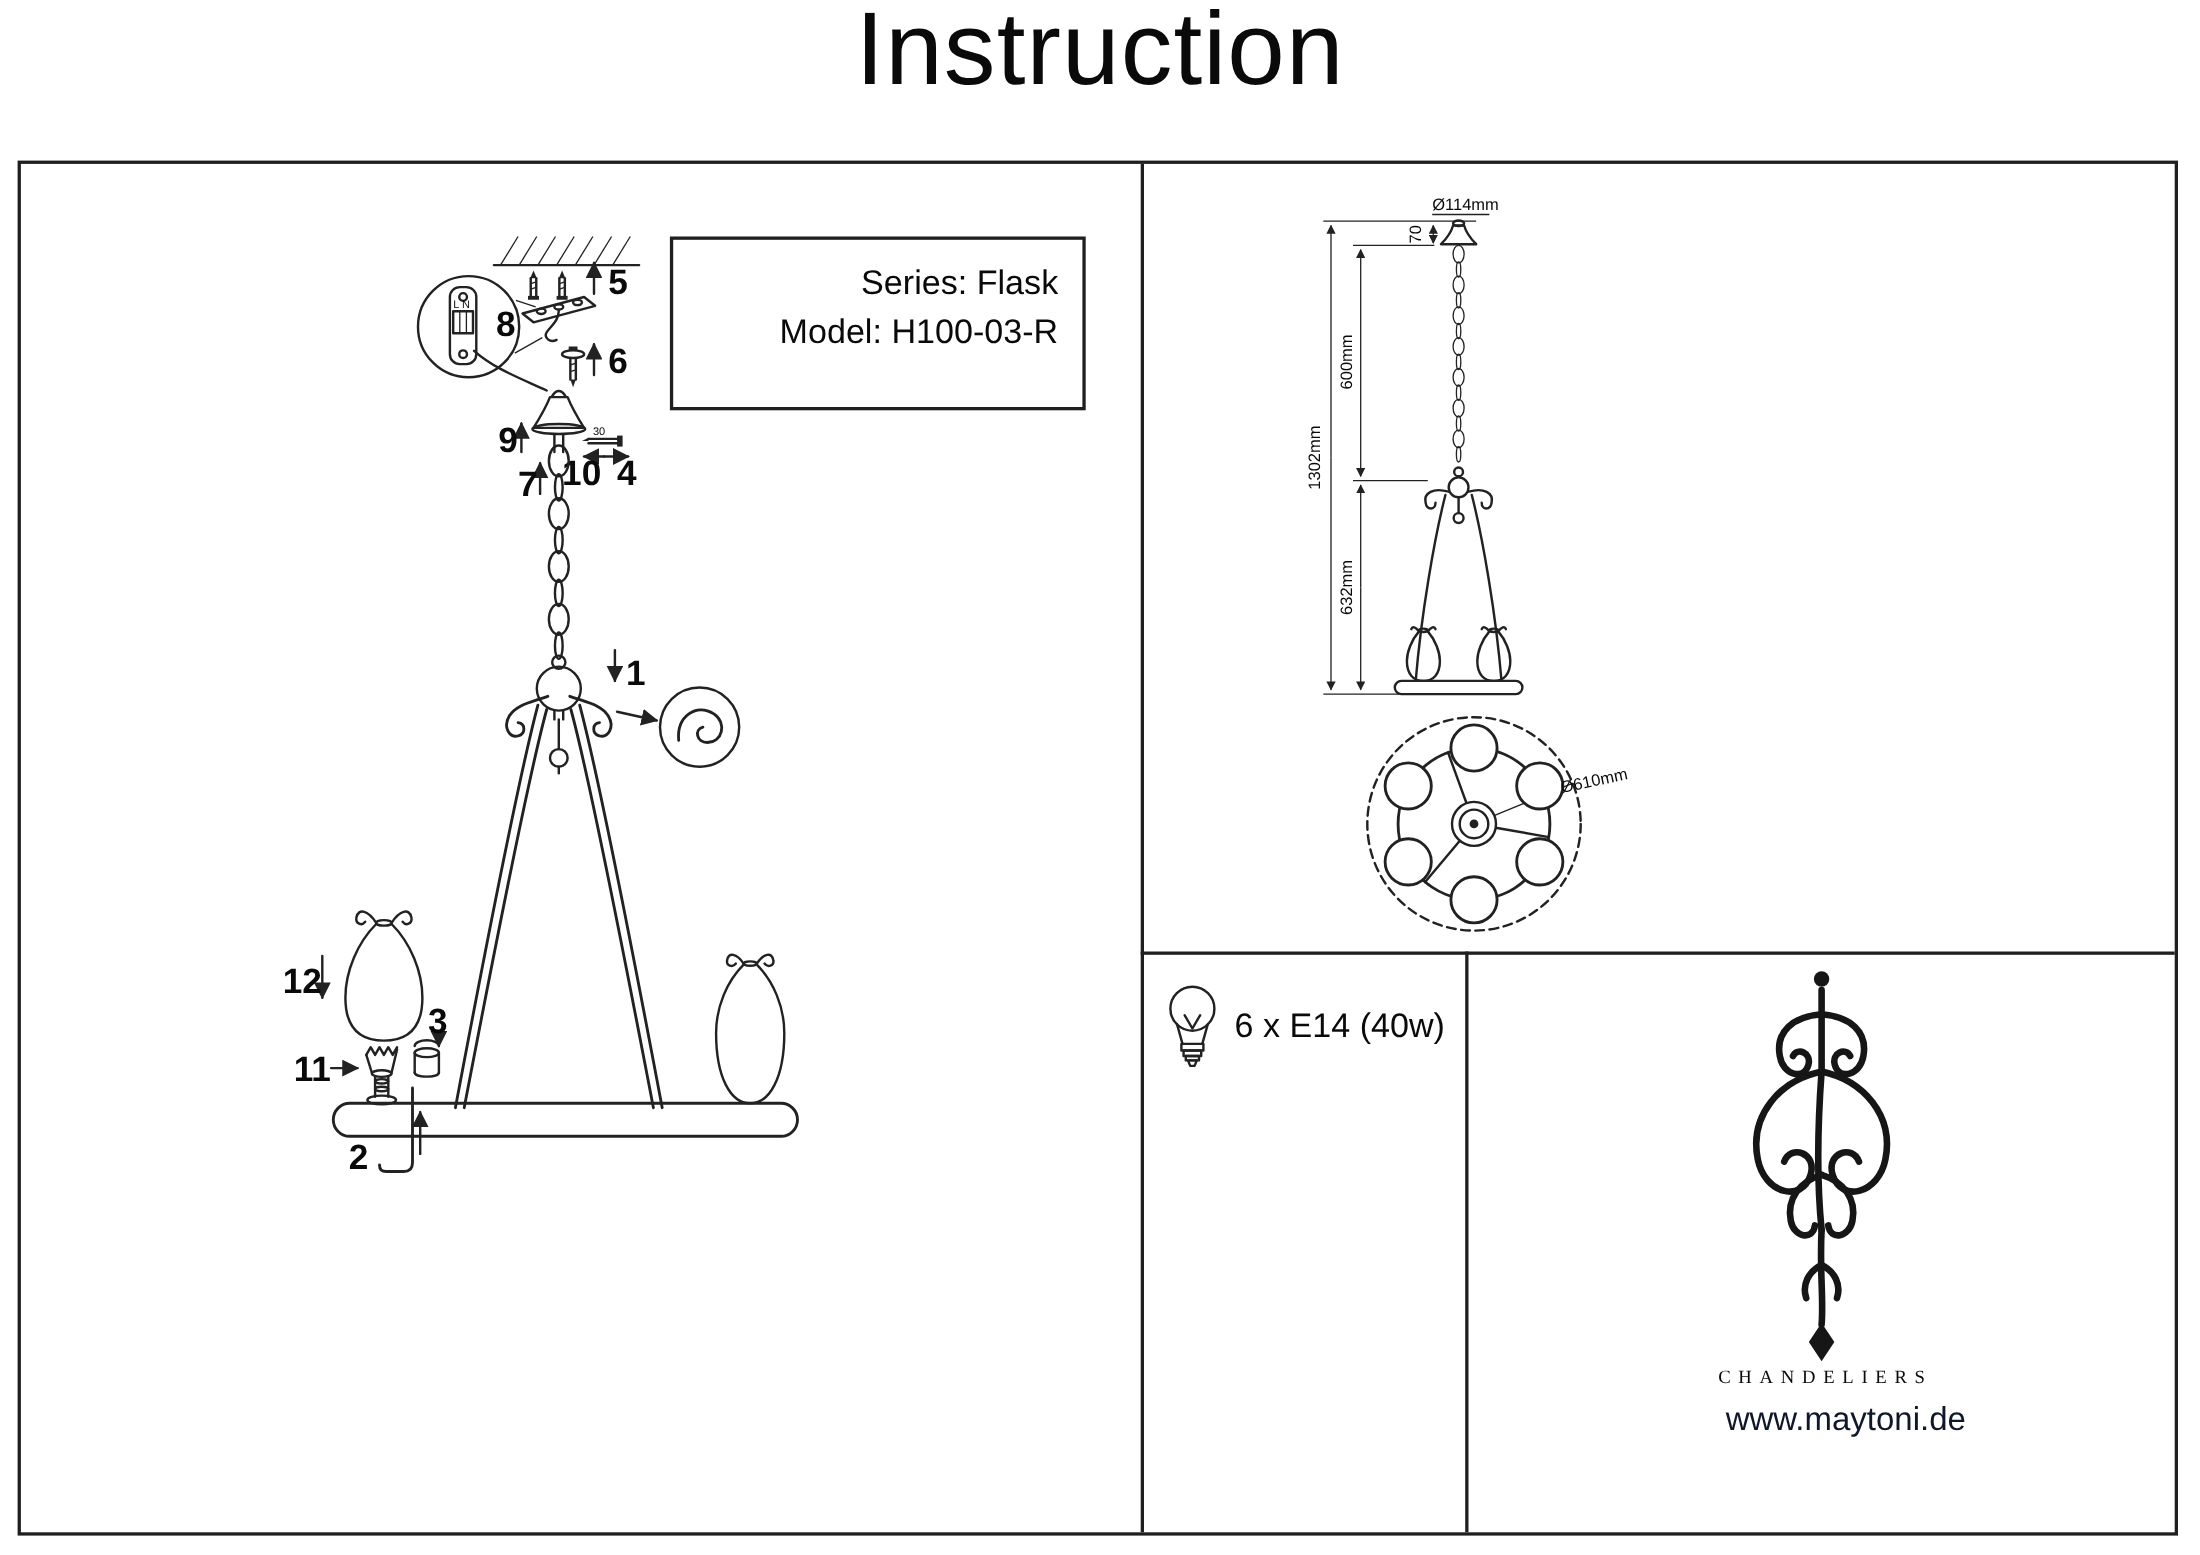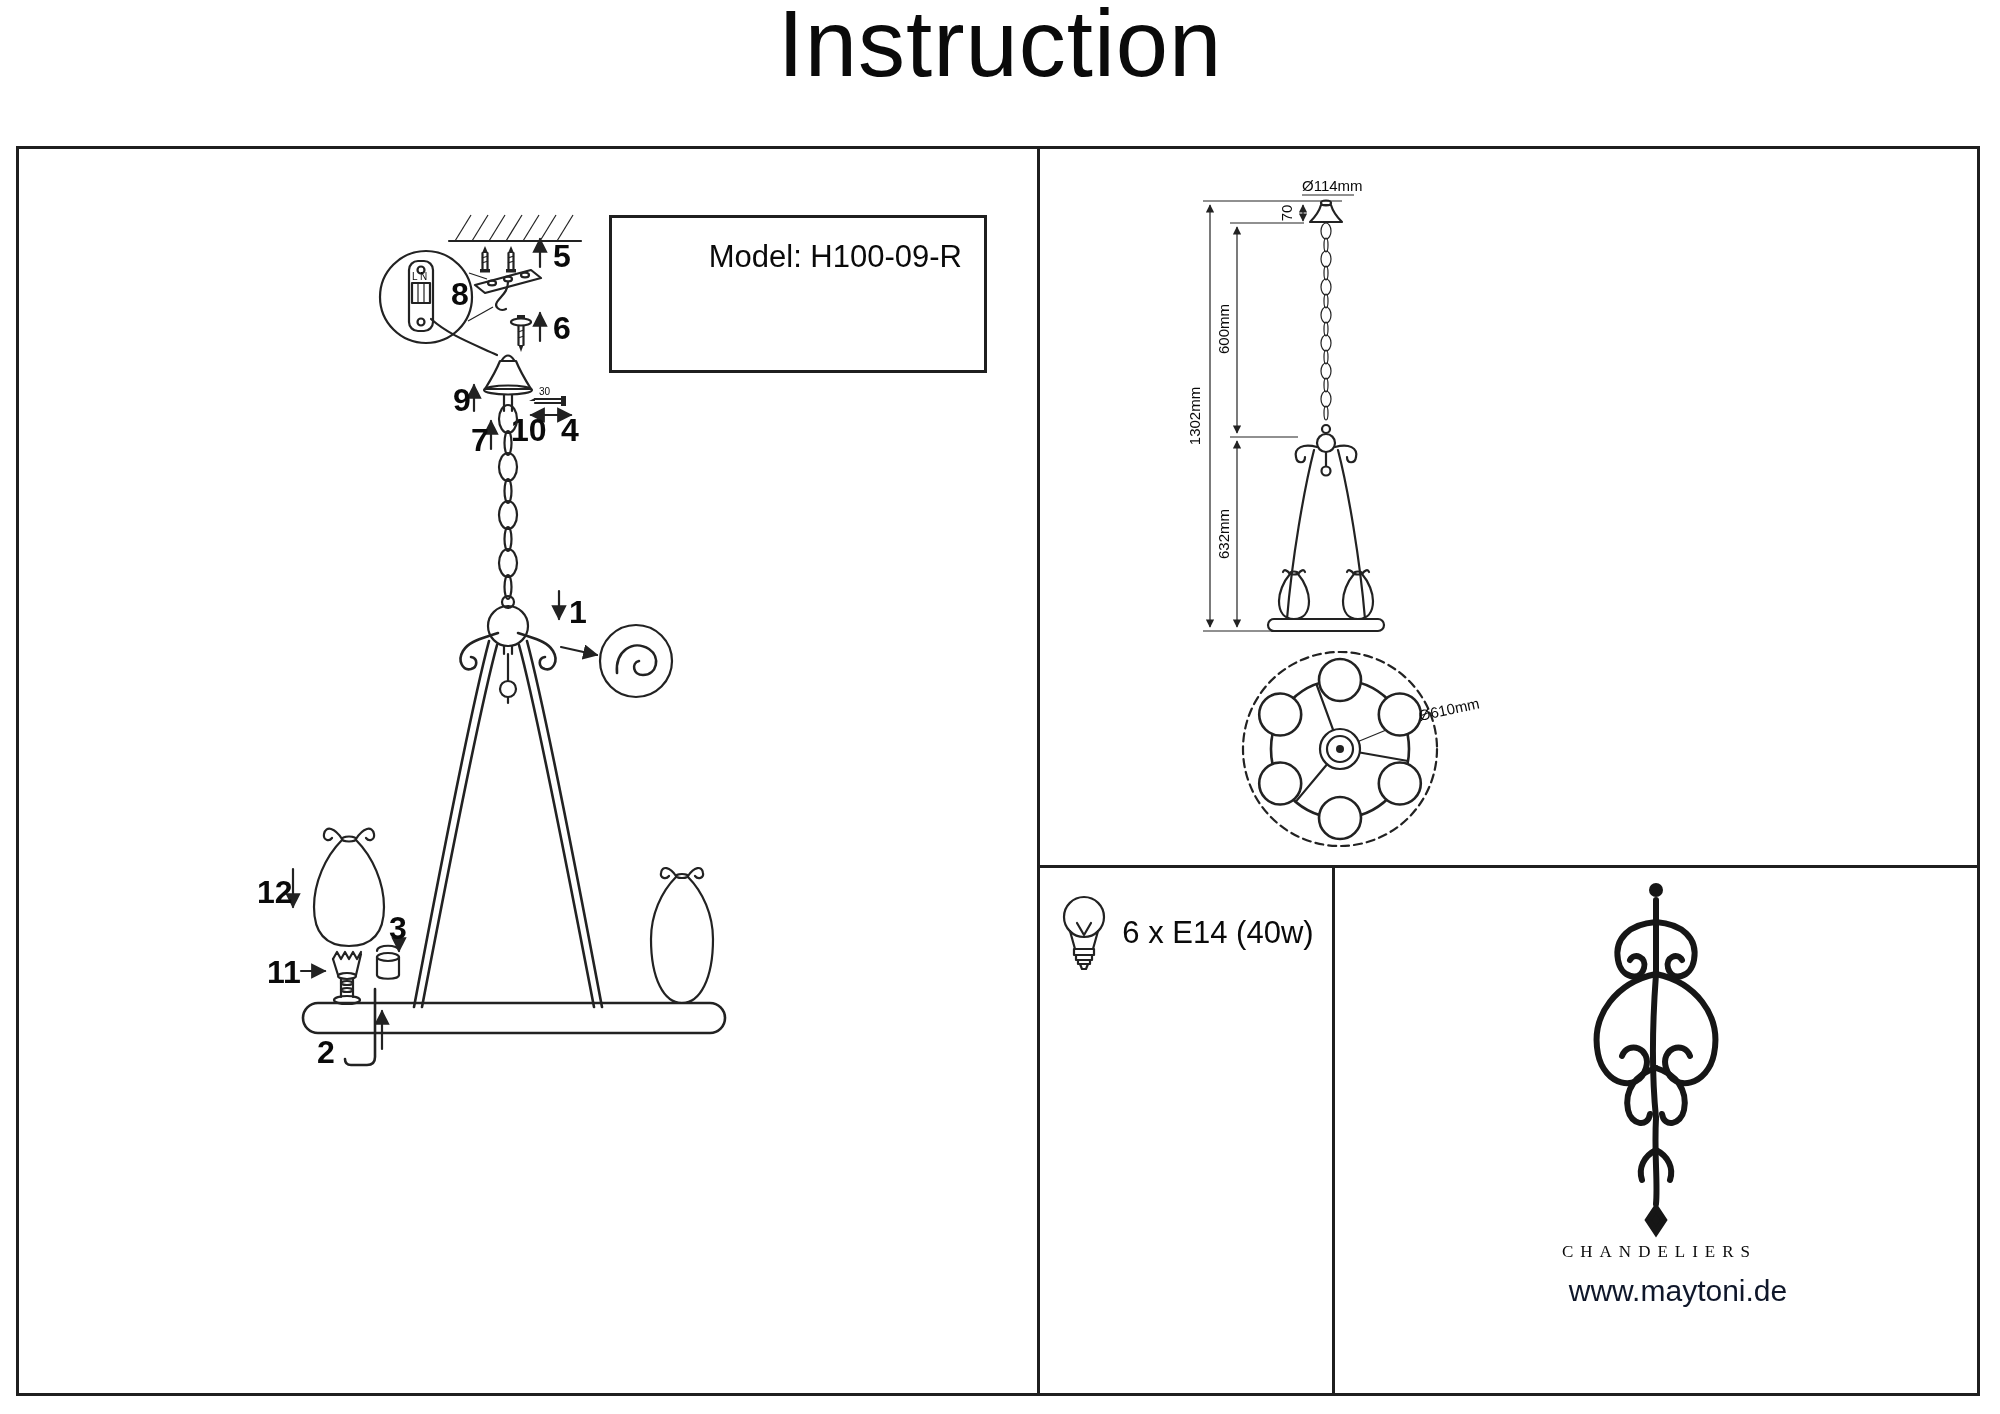--- a/index.html
+++ b/index.html
@@ -239,21 +239,22 @@
     <rect class="ln25" x="284" y="854" width="422" height="30" rx="15"></rect>
 
     <g>
       <path class="ln25" d="M356,840 L356,908 Q356,916 348,916 L332,916 Q326,916 326,910"></path>
       <line class="ln" x1="363" y1="900" x2="363" y2="862" marker-end="url(#ah)"></line>
     </g>
     <text class="plabel" x="298" y="914">2</text>
   </svg>
 
   <div class="info-box">
-    <div>Model: H100-09-R</div>
+    <div>Series: Flask</div>
+    <div>Model: H100-03-R</div>
   </div>
 
   <div class="vd1"></div>
   <div class="hd"></div>
   <div class="vd2"></div>
 
   <svg class="dims-svg" width="943" height="716" viewBox="0 0 943 716">
 
     <g>
       <line class="thin" x1="163" y1="52" x2="302" y2="52"></line>

